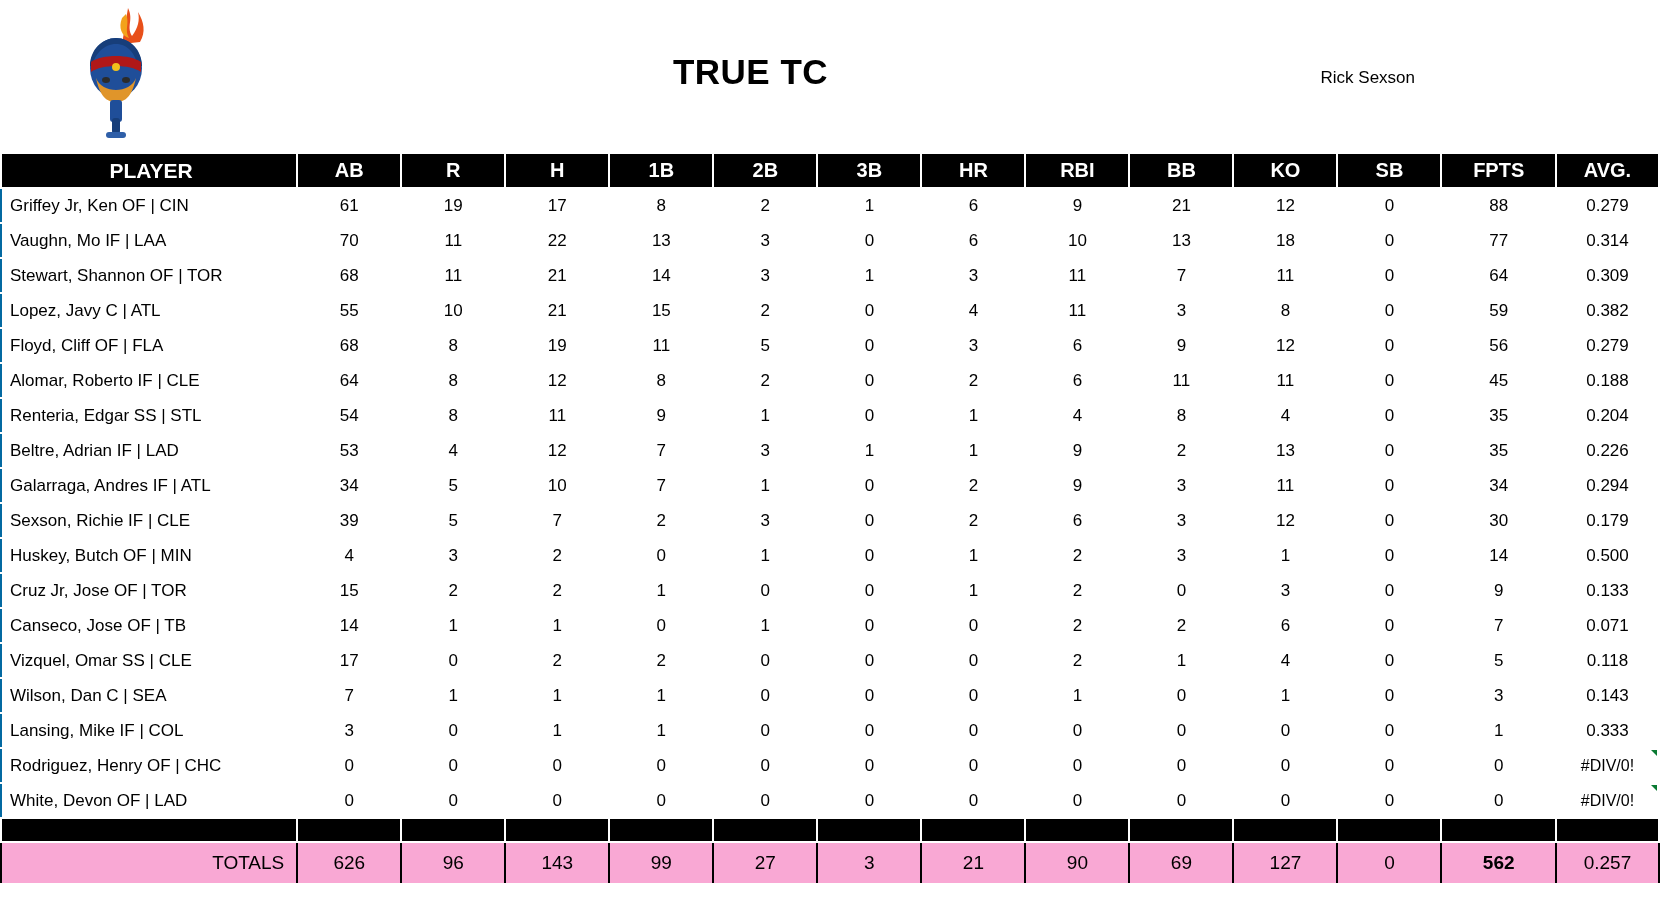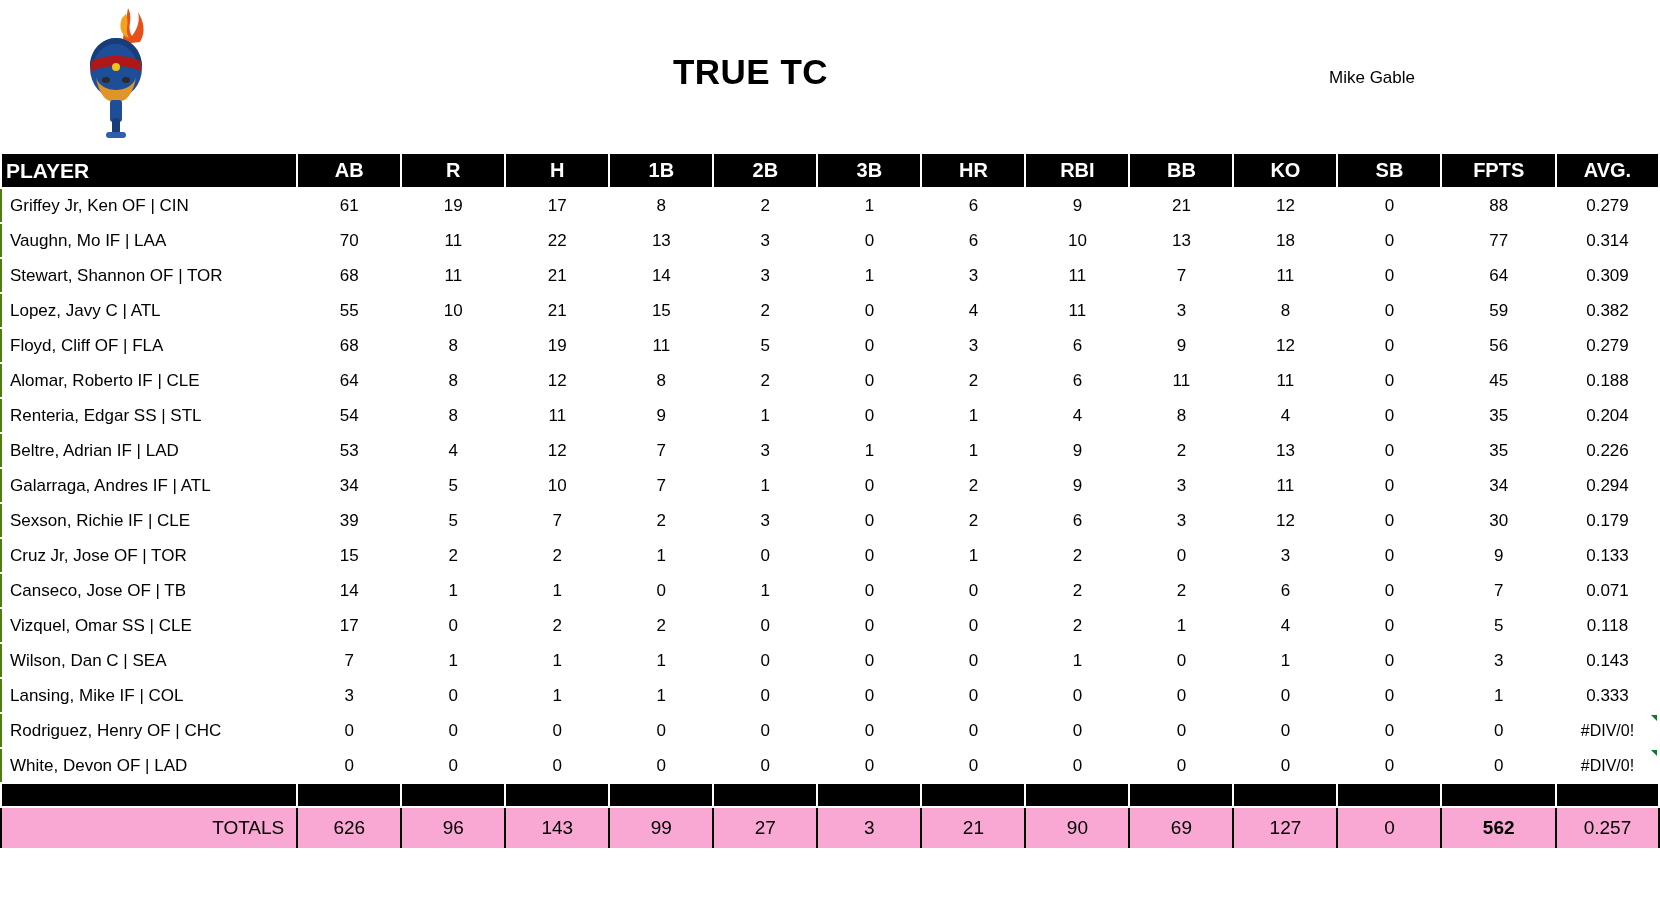--- a/index.html
+++ b/index.html
@@ -69,38 +69,38 @@
     overflow: hidden;
   }
   thead th {
     background: #000000;
     color: #ffffff;
     font-weight: bold;
     font-size: 20px;
     height: 40px;
   }
   thead th.player-head {
-    text-align: left;
+    text-align: center;
     padding-left: 4px;
     font-size: 21px;
   }
   tbody td {
     background: #ffffff;
     color: #000000;
     text-align: center;
     border-left: 2px solid #000000;
     border-right: 2px solid #000000;
     border-top: none;
     border-bottom: none;
   }
   tbody td.player {
     text-align: left;
     padding-left: 8px;
     font-size: 17px;
-    border-left: 2px solid #4d7c0f;
+    border-left: 2px solid #0369a1;
   }
   tbody td.err {
     font-size: 16px;
     position: relative;
   }
   tbody td.err::after {
     content: "";
     position: absolute;
     top: 1px;
     right: 1px;
@@ -159,21 +159,21 @@
         <path d="M14 72 C20 88, 48 88, 54 72 C50 90, 44 96, 34 96 C24 96, 18 90, 14 72 Z" fill="#e0952a"></path>
         <ellipse cx="24" cy="74" rx="4" ry="3" fill="#2b2b2b"></ellipse>
         <ellipse cx="44" cy="74" rx="4" ry="3" fill="#2b2b2b"></ellipse>
 
         <rect x="28" y="94" width="12" height="22" rx="3" fill="#1f4e99"></rect>
         <rect x="30" y="112" width="8" height="16" rx="3" fill="#173e7a"></rect>
         <rect x="24" y="126" width="20" height="6" rx="3" fill="#2f5fa8"></rect>
       </svg>
     </div>
     <div class="title">TRUE TC</div>
-    <div class="owner">Mike Gable</div>
+    <div class="owner">Rick Sexson</div>
   </div>
 
   <table class="stats">
     <colgroup>
       <col class="c-player">
         <col class="c-stat">
         <col class="c-stat">
         <col class="c-stat">
       <col class="c-stat">
         <col class="c-stat">
@@ -360,20 +360,36 @@
           <td>0</td>
           <td>2</td>
           <td>6</td>
           <td>3</td>
           <td>12</td>
           <td>0</td>
           <td>30</td>
           <td>0.179</td>
         </tr>
         <tr>
+          <td class="player">Huskey, Butch OF | MIN</td>
+          <td>4</td>
+          <td>3</td>
+          <td>2</td>
+          <td>0</td>
+          <td>1</td>
+          <td>0</td>
+          <td>1</td>
+          <td>2</td>
+          <td>3</td>
+          <td>1</td>
+          <td>0</td>
+          <td>14</td>
+          <td>0.500</td>
+        </tr>
+        <tr>
           <td class="player">Cruz Jr, Jose OF | TOR</td>
           <td>15</td>
           <td>2</td>
           <td>2</td>
           <td>1</td>
           <td>0</td>
           <td>0</td>
           <td>1</td>
           <td>2</td>
           <td>0</td>

